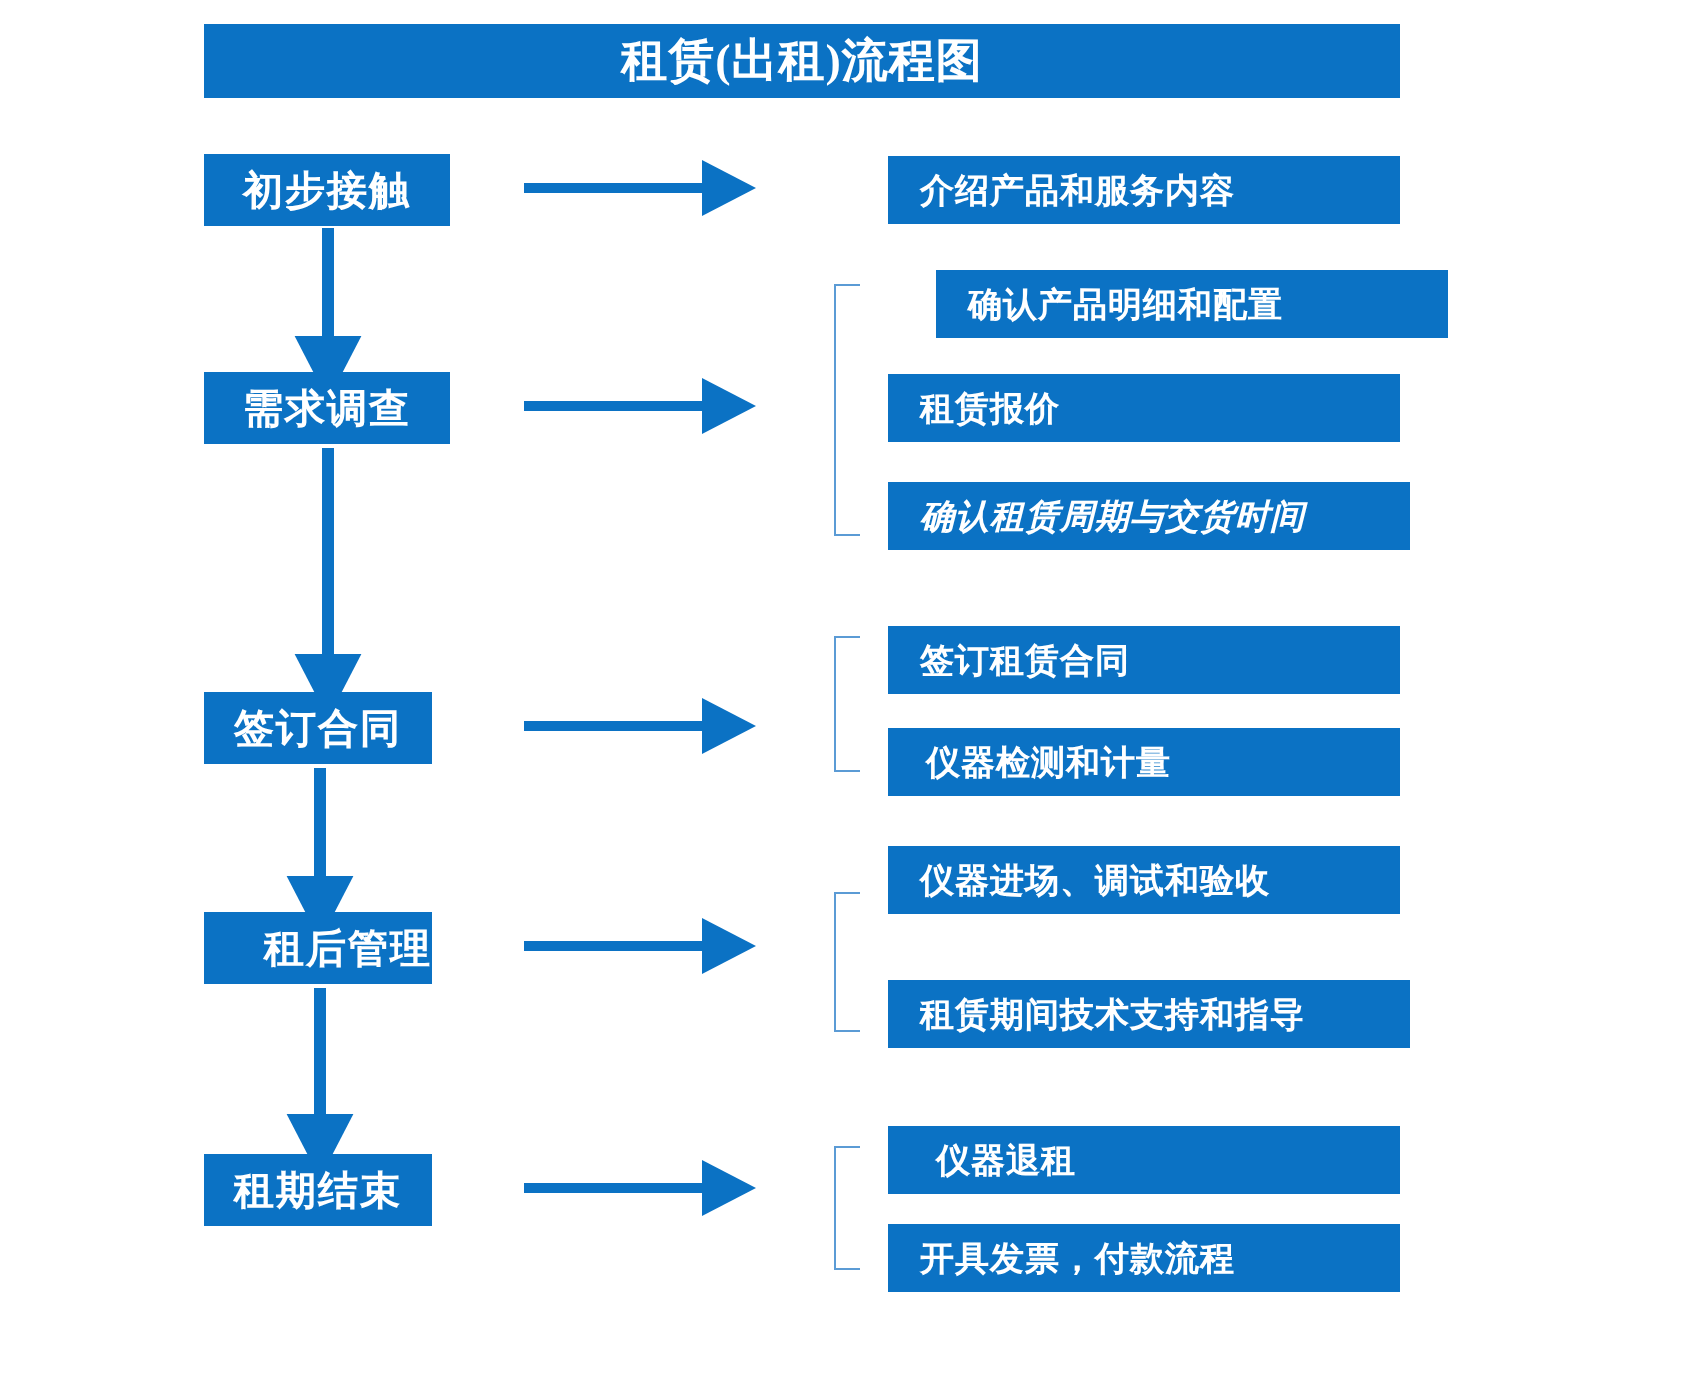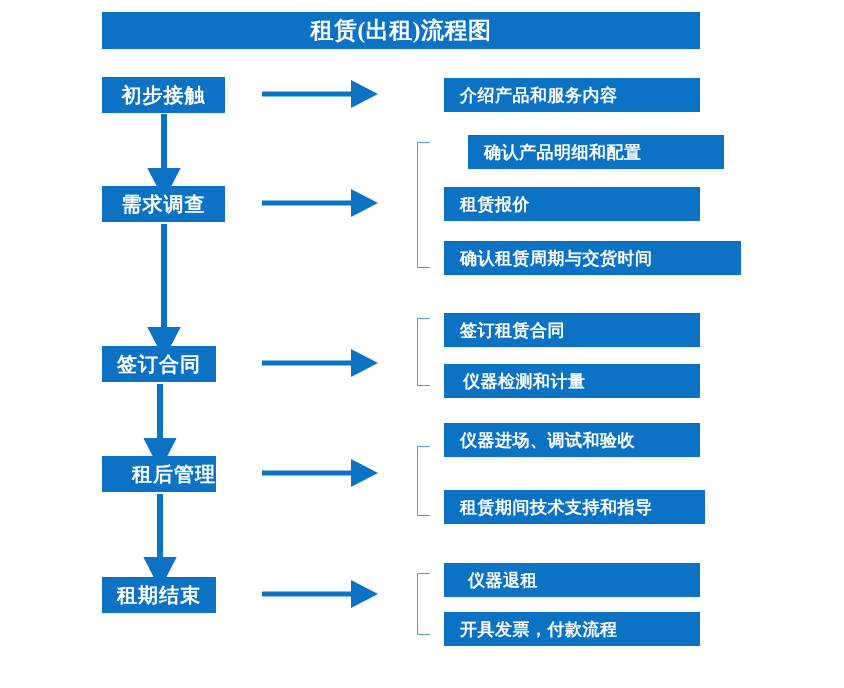--- a/index.html
+++ b/index.html
@@ -152,21 +152,21 @@
   </div>
 
   <div class="bracket" style="left:417px; top:142px; height:126px;"></div>
 
   <div class="node-box detail-box" style="left:444px; top:135px; width:256px;margin-left:24px;">
     <span>确认产品明细和配置</span>
   </div>
   <div class="node-box detail-box" style="left:444px; top:187px; width:256px;">
     <span>租赁报价</span>
   </div>
-  <div class="node-box detail-box" style="left:444px; top:241px; width:297px;">
+  <div class="node-box detail-box" style="left:444px; top:241px; width:261px;font-style:italic;">
     <span>确认租赁周期与交货时间</span>
   </div>
 
   <div class="bracket" style="left:417px; top:318px; height:68px;"></div>
 
   <div class="node-box detail-box" style="left:444px; top:313px; width:256px;">
     <span>签订租赁合同</span>
   </div>
   <div class="node-box detail-box" style="left:444px; top:364px; width:256px;padding-left:19px;">
     <span>仪器检测和计量</span>

